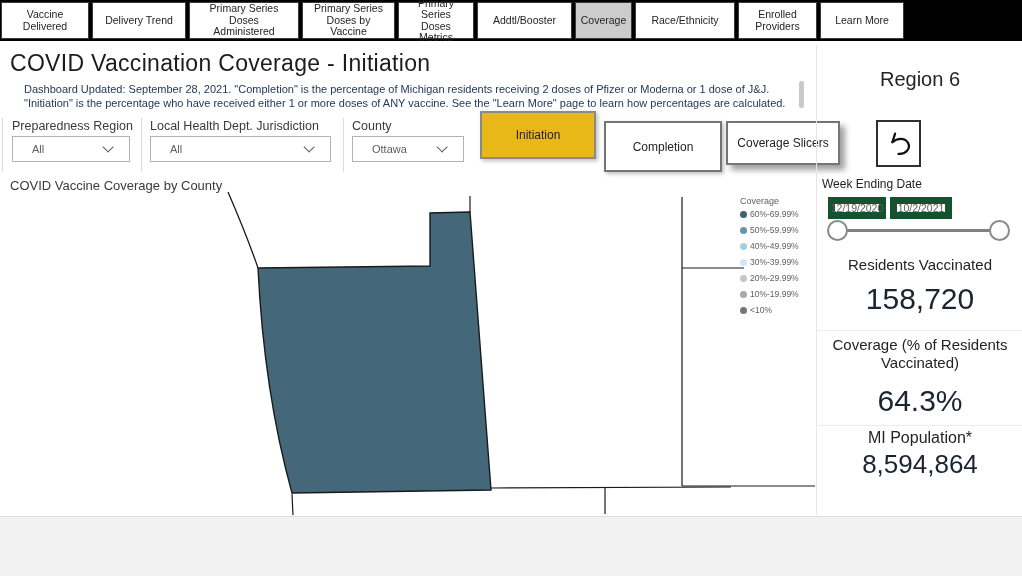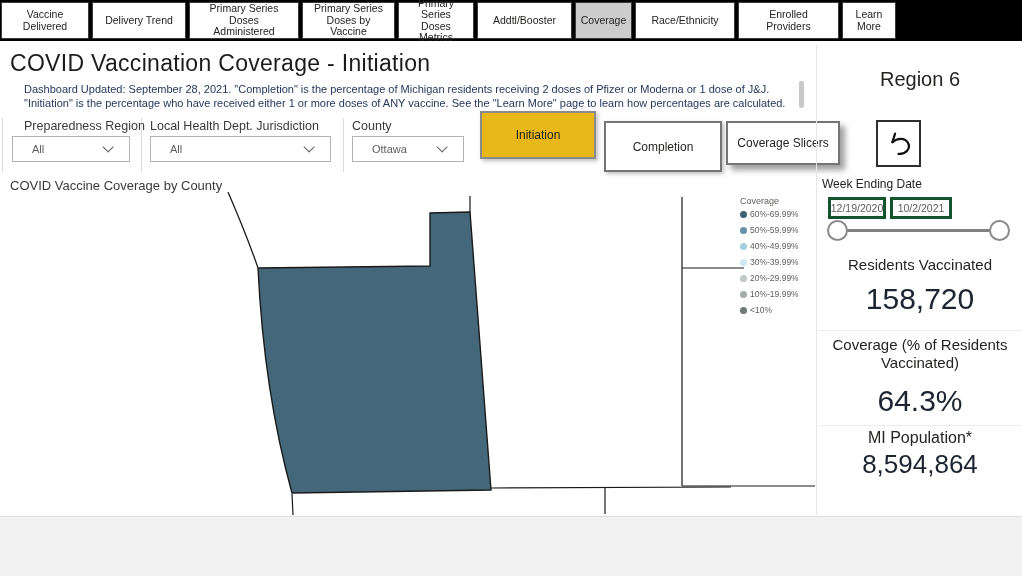--- a/index.html
+++ b/index.html
@@ -8,22 +8,22 @@
   #app { position:relative; width:1022px; height:576px; background:#ffffff; }
 
   
   .tabbar { position:absolute; left:0; top:0; width:1022px; height:41px;
     background:#000; display:flex; gap:3px; padding:2px 1px; }
   .tab { background:#fff; border:1px solid #3a3a3a; color:#252423; font-size:10.5px;
     line-height:11.5px; display:flex; align-items:center; justify-content:center;
     text-align:center; height:37px; padding:1px 10px; cursor:pointer; }
   .tab.active { background:#ccc; }
   .tw0{width:88px}.tw1{width:94px}.tw2{width:110px}.tw3{width:93px}.tw4{width:76px}
-  .tw5{width:95px}.tw6{width:57px}.tw7{width:99px}.tw8{width:100px}.tw9{width:101px}
-  .tw10{width:54px}
+  .tw5{width:95px}.tw6{width:57px}.tw7{width:99px}.tw8{width:100px}.tw9{width:79px}
+  .tw10{width:84px}
 
   
   .page-title { position:absolute; left:10px; top:50px; font-size:23px; color:#1c1c1c;
     letter-spacing:.3px; }
   .subtitle { position:absolute; left:24px; top:82px; width:786px; font-size:11px;
     line-height:14px; color:#24385c; }
   .subtitle-scrollbar { position:absolute; left:799px; top:81px; width:5px; height:27px;
     background:#c9c9c9; border-radius:2px; }
 
   
@@ -54,21 +54,21 @@
   .legend-item { display:flex; align-items:center; gap:3px; margin-bottom:6px; }
   .legend-dot { width:7px; height:7px; border-radius:50%; flex:none; }
   .legend-item span { font-size:8.5px; color:#605e5c; white-space:nowrap; }
 
   
   .sidebar-sep { position:absolute; left:816px; top:45px; width:1px; height:470px; background:#e6e6e6; }
   .region-card { position:absolute; left:818px; top:48px; width:204px; height:62px;
     display:flex; align-items:center; justify-content:center; font-size:20px; color:#252423; }
   .week-label { position:absolute; left:822px; top:177px; font-size:12px; color:#252423; }
   .date-box { position:absolute; top:197px; height:22px; background:#fdfdfd;
-    border:3px solid #14532d; font-size:10.5px; color:#605e5c; display:flex;
+    border:7px solid #14532d; font-size:10.5px; color:#605e5c; display:flex;
     align-items:center; justify-content:center; }
   .slider-track { position:absolute; left:838px; top:229px; width:162px; height:3px; background:#808080; }
   .slider-handle { position:absolute; top:220px; width:21px; height:21px; border-radius:50%;
     background:#fff; border:2px solid #8a8a8a; cursor:pointer; }
   .kpi-card { position:absolute; left:818px; width:204px; text-align:center; border-top:1px solid #ececec; }
   .kpi-label { font-size:15px; color:#252423; line-height:18px; }
   .kpi-value { color:#1b2430; }
   .footnote { position:absolute; left:822px; top:482px; width:194px; font-size:10.5px;
     line-height:13px; color:#252423; text-align:left; }
 
@@ -98,21 +98,21 @@
   <div class="subtitle">
     <div>Dashboard Updated: September 28, 2021. "Completion" is the percentage of Michigan residents receiving 2 doses of Pfizer or Moderna or 1 dose of J&amp;J.</div>
     <div>"Initiation" is the percentage who have received either 1 or more doses of ANY vaccine. See the "Learn More" page to learn how percentages are calculated.</div>
   </div>
   <div class="subtitle-scrollbar"></div>
 
   <div class="filter-divider" style="left:2px"></div>
   <div class="filter-divider" style="left:141px"></div>
   <div class="filter-divider" style="left:343px"></div>
 
-  <div class="filter-label" style="left:24px">Preparedness Region</div>
+  <div class="filter-label" style="left:12px">Preparedness Region</div>
   <div class="dropdown" style="left:12px; width:118px">
     <span class="val">All</span>
     <span class="chev"></span>
   </div>
 
   <div class="filter-label" style="left:150px">Local Health Dept. Jurisdiction</div>
   <div class="dropdown" style="left:150px; width:181px">
     <span class="val">All</span>
     <span class="chev"></span>
   </div>

